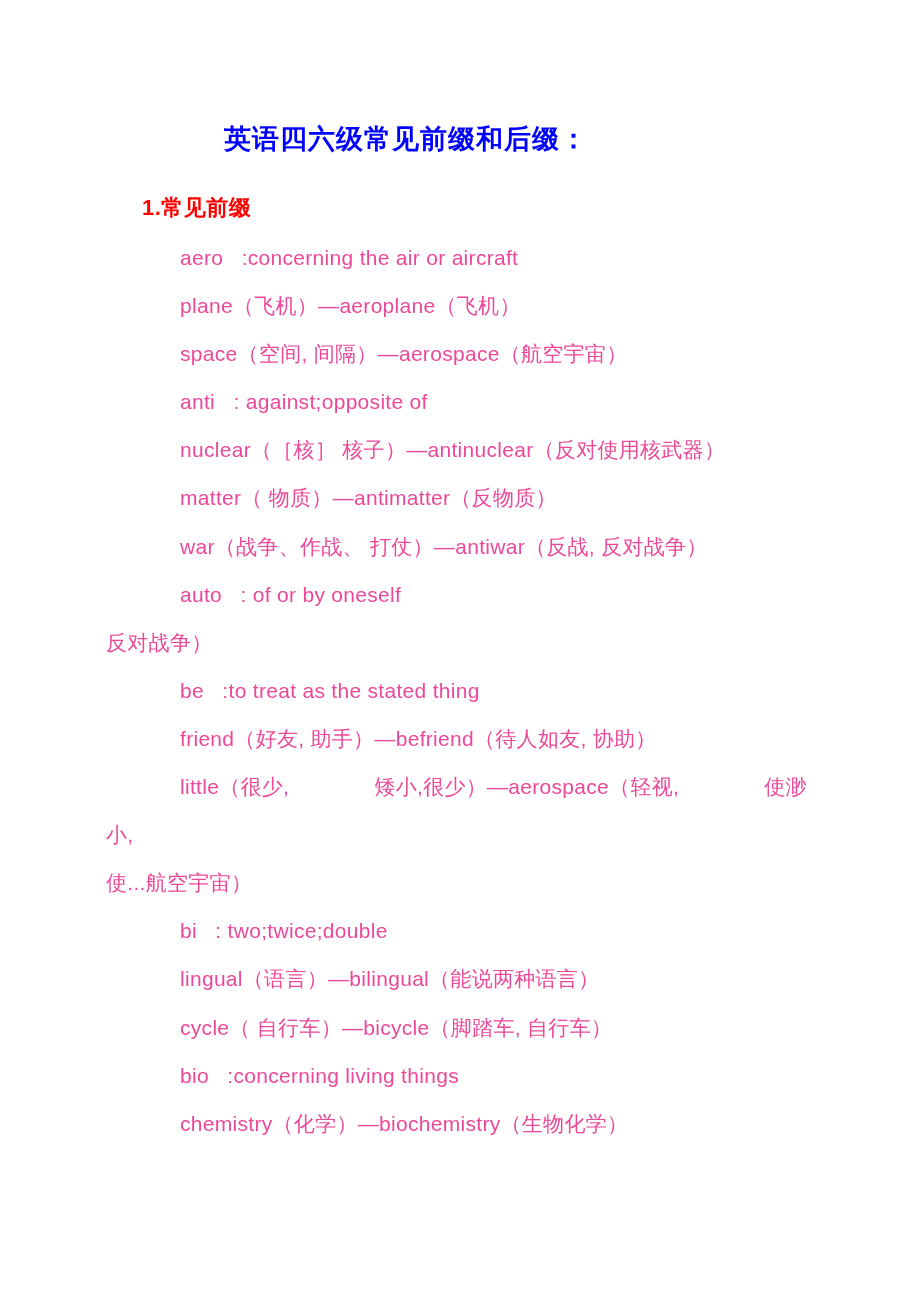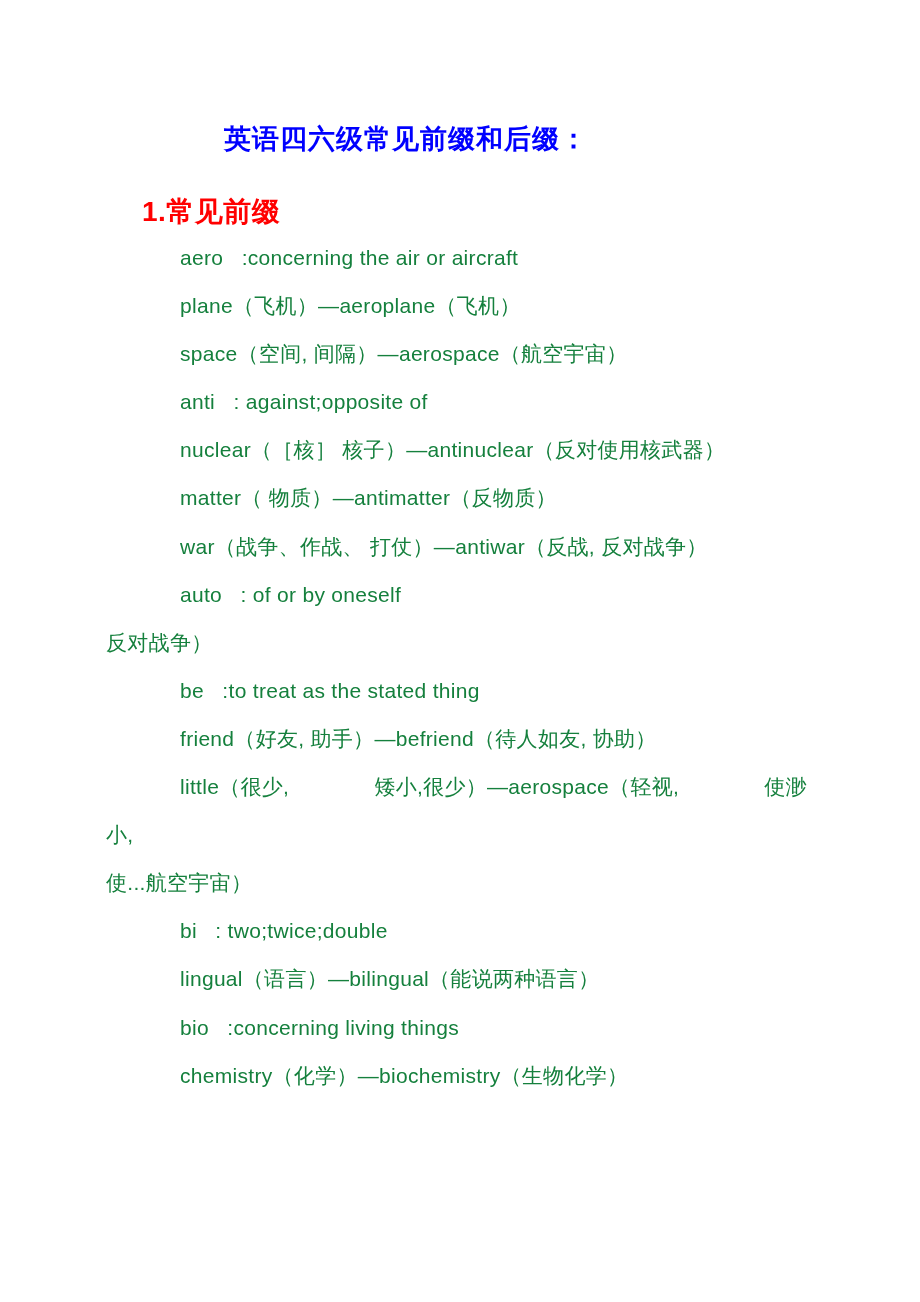--- a/index.html
+++ b/index.html
@@ -22,38 +22,38 @@
     font-size: 27px;
     font-weight: bold;
     color: #0000ff;
     letter-spacing: 1px;
     white-space: pre;
   }
   .section-heading {
     position: absolute;
     left: 142px;
     top: 193px;
-    font-size: 28px;
+    font-size: 22px;
     font-weight: bold;
     color: #ff0000;
     letter-spacing: 0.5px;
     white-space: pre;
   }
   .doc-body {
     position: absolute;
     left: 0;
     top: 234px;
     width: 920px;
     padding: 0 90px 0 106px;
     box-sizing: border-box;
   }
   .vline {
     font-size: 21px;
     line-height: 48.1px;
-    color: #15803d;
+    color: #ec4899;
     white-space: pre-wrap;
     letter-spacing: 0.3px;
   }
   .vline.indent {
     text-indent: 74px;
   }
 </style>
 </head>
 <body>
 
@@ -72,17 +72,18 @@
     <div class="vline indent">matter（ 物质）—antimatter（反物质）</div>
     <div class="vline indent">war（战争、作战、 打仗）—antiwar（反战, 反对战争）</div>
     <div class="vline indent">auto   : of or by oneself</div>
     <div class="vline">反对战争）</div>
     <div class="vline indent">be   :to treat as the stated thing</div>
     <div class="vline indent">friend（好友, 助手）—befriend（待人如友, 协助）</div>
     <div class="vline indent">little（很少,　　　　矮小,很少）—aerospace（轻视,　　　　使渺小,</div>
     <div class="vline">使...航空宇宙）</div>
     <div class="vline indent">bi   : two;twice;double</div>
     <div class="vline indent">lingual（语言）—bilingual（能说两种语言）</div>
+    <div class="vline indent">cycle（ 自行车）—bicycle（脚踏车, 自行车）</div>
     <div class="vline indent">bio   :concerning living things</div>
     <div class="vline indent">chemistry（化学）—biochemistry（生物化学）</div>
   </div>
 
 </div>
 
 </body></html>

